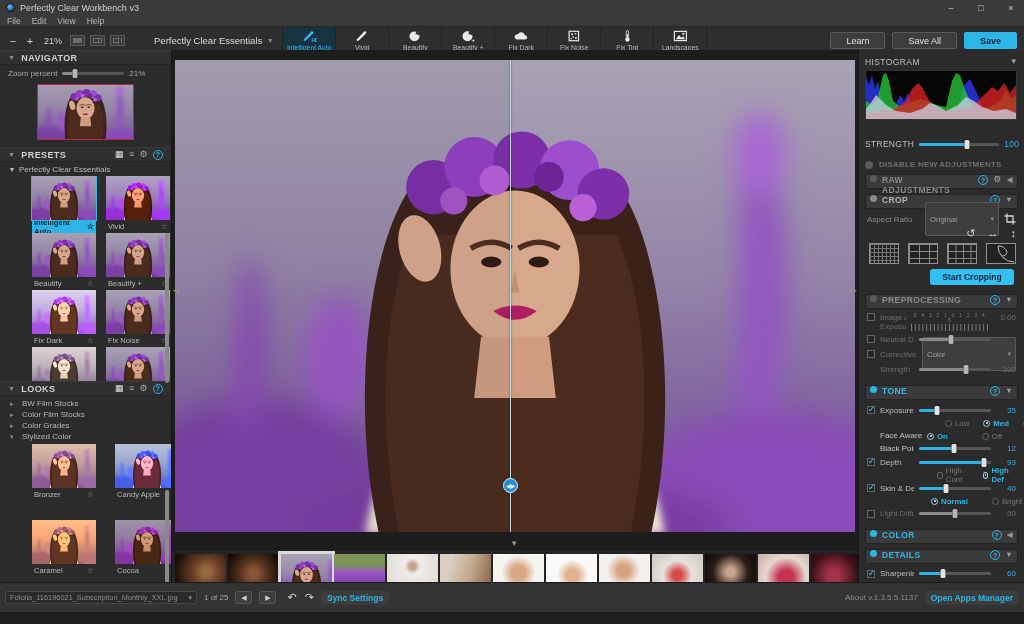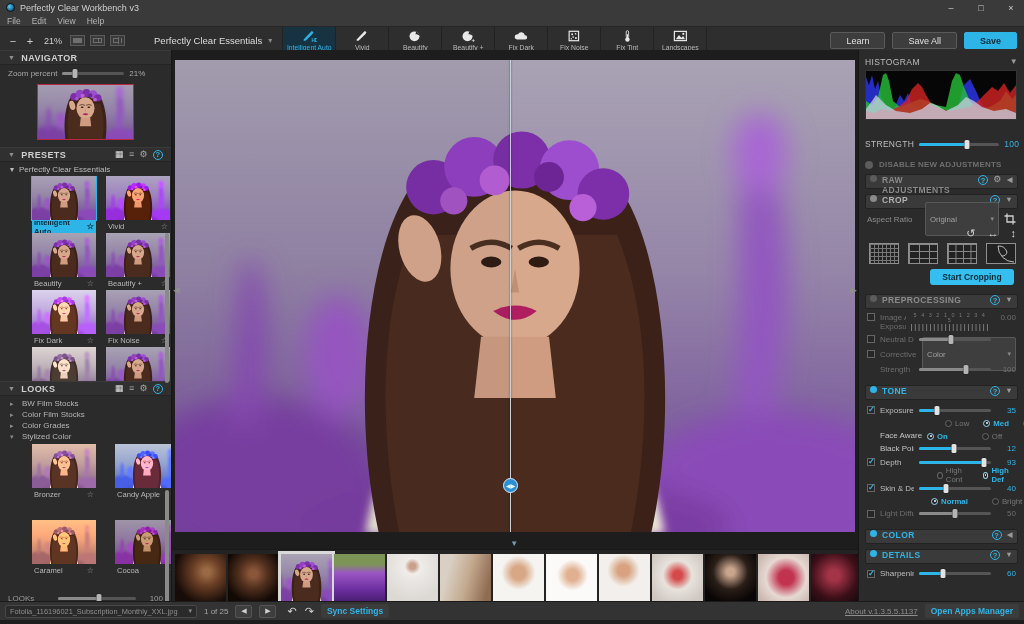--- a/index.html
+++ b/index.html
@@ -144,26 +144,26 @@
   .crop-grids { display:flex; gap:9px; padding:3px 0 2px 2px; }
   .cgrid { width:30px; height:21px; border:1px solid #8f8f8f; background:#222; position:relative; }
   .cgrid.fine { background-image:linear-gradient(#777 1px, transparent 1px), linear-gradient(90deg,#777 1px, transparent 1px); background-size:4px 4px; }
   .cgrid.thirds { background-image:linear-gradient(#888 1px, transparent 1px), linear-gradient(90deg,#888 1px, transparent 1px); background-size:10px 7px; }
   .cgrid.grid43 { background-image:linear-gradient(#888 1px, transparent 1px), linear-gradient(90deg,#888 1px, transparent 1px); background-size:7.5px 7px; }
   .startcrop { margin:3px 2px 0 auto; width:84px; height:16px; background:#35bef0; border-radius:3px; color:#0c2a39; font-weight:bold; font-size:8.5px; display:flex; align-items:center; justify-content:center; }
   .ev-scale { flex:none; width:78px; font-size:5.5px; color:#7a7a7a; line-height:5px; text-align:center; letter-spacing:1.5px; }
   .ev-ruler { height:7px; background-image:linear-gradient(90deg,#7a7a7a 1px, transparent 1px); background-size:3.8px 100%; margin-top:1px; }
 
   
-  #statusbar { position:absolute; left:0; right:0; bottom:4px; height:19px; background:#333; border-top:1px solid #1a1a1a; display:flex; align-items:center; gap:7px; padding:0 5px; font-size:8px; color:#a5a5a5; }
+  #statusbar { position:absolute; left:0; right:0; bottom:12px; height:30px; background:#333; border-top:1px solid #1a1a1a; display:flex; align-items:center; gap:7px; padding:0 5px; font-size:8px; color:#a5a5a5; }
   #file-select { width:192px; height:13px; background:#2a2a2a; border:1px solid #484848; border-radius:2px; display:flex; align-items:center; justify-content:space-between; padding:0 4px; color:#8e8e8e; font-size:7.4px; white-space:nowrap; overflow:hidden; }
   .sb-btn { width:17px; height:13px; background:#3e3e3e; border:1px solid #555; border-radius:2px; display:flex; align-items:center; justify-content:center; color:#cfcfcf; font-size:7px; }
   .undo-redo { font-size:11px; color:#d5d5d5; display:flex; gap:8px; margin-left:4px; }
   .chip { color:#2eb5e8; font-weight:bold; font-size:8.5px; padding:2px 6px; background:#3c3c3c; border-radius:2px; }
-  #about { margin-left:auto; color:#8e8e8e;text-decoration:underline; }
+  #about { margin-left:auto; color:#8e8e8e; }
 </style>
 </head>
 <body>
 
 <svg width="0" height="0" style="position:absolute" aria-hidden="true">
   <defs>
     <linearGradient id="pbg" x1="0" y1="0" x2="0" y2="1">
       <stop offset="0" stop-color="#a9a3b4"></stop>
         <stop offset="0.45" stop-color="#9585a8"></stop>
         <stop offset="1" stop-color="#6f4897"></stop>

